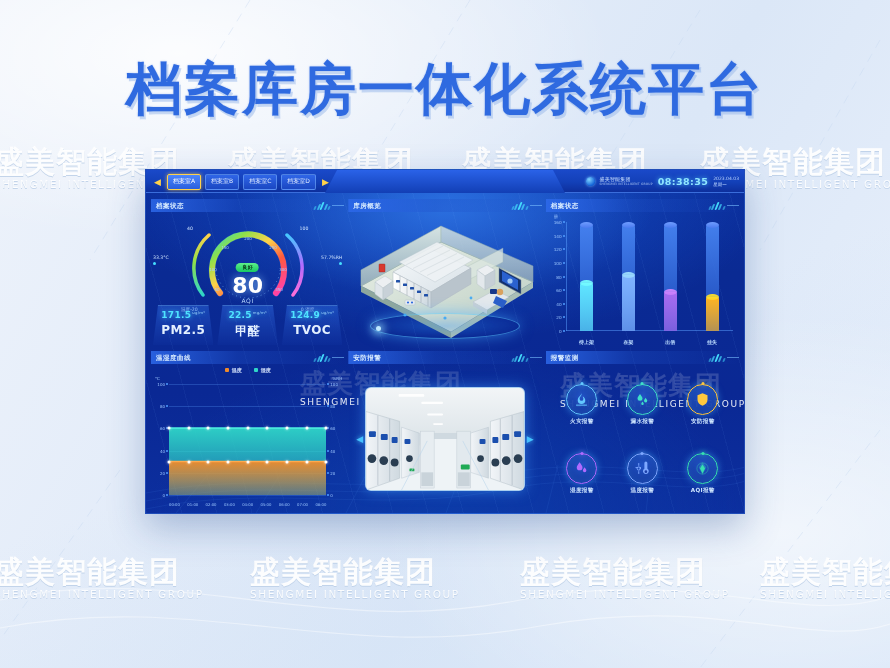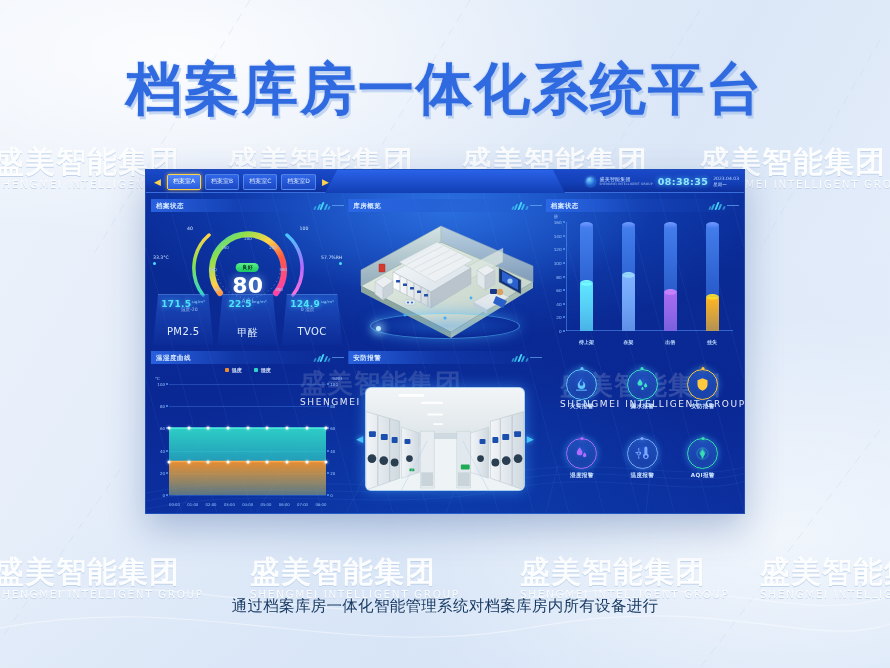--- a/index.html
+++ b/index.html
@@ -189,21 +189,21 @@
   .metrics { position:absolute; left:0; right:0; bottom:2px; display:flex; gap:4px; padding:0 2px; }
   .mcard {
     flex:1; text-align:center; padding:4px 0 5px;
     background: linear-gradient(180deg, rgba(50,110,230,.45), rgba(20,60,175,.15));
     border-top:1px solid rgba(110,180,255,.45);
     clip-path: polygon(5px 0, calc(100% - 5px) 0, 100% 100%, 0 100%);
   }
   .mval { font-size:9px; font-weight:700; color:#4fe3ff; letter-spacing:.3px;
           text-shadow:0 0 5px rgba(70,220,255,.85); }
   .mval sup { font-size:3.8px; color:#9fd8ff; font-weight:400; margin-left:1px; vertical-align:super; }
-  .mname { font-size:10px; color:#e3f0ff; font-weight:400; margin-top:17px; letter-spacing:.4px; }
+  .mname { font-size:12px; color:#e3f0ff; font-weight:700; margin-top:3px; letter-spacing:.4px; }
 
   
   .room-stage { position:relative; height:100%; display:flex; align-items:center; justify-content:center; }
   .room-base {
     position:absolute; left:50%; bottom:8px; transform:translateX(-50%);
     width:150px; height:26px; border-radius:50%;
     border:1px solid rgba(90,200,255,.55);
     background: radial-gradient(ellipse at center, rgba(50,150,255,.30), rgba(20,70,190,0) 70%);
     box-shadow: 0 0 14px rgba(70,170,255,.55);
   }
@@ -887,20 +887,31 @@
               <g stroke="#b9d5ea" stroke-width=".8" opacity=".7">
                 <line x1="62" y1="54" x2="36" y2="104"></line>
                   <line x1="98" y1="54" x2="124" y2="104"></line>
               </g>
             </svg>
           </div>
         </div>
       </div>
 
       <div class="panel">
+        <div class="p-head">
+          <div class="p-title">报警监测</div>
+          <div class="p-deco">
+              <i></i>
+              <i></i>
+              <i></i>
+              <i></i>
+              <i></i>
+            </div>
+          <div class="p-line"></div>
+        </div>
         <div class="p-body">
           <div class="alarms" id="alarm-grid">
               <div class="alarm">
                 <div class="acirc" style="--ac: #63c8ff;">
                   <svg width="15" height="15" viewBox="0 0 24 24" fill="#63c8ff" style="color:#63c8ff">
                     <path d="M12 2c1 4-3 5-3 9a3 3 0 0 0 6 0c0-2-1-3-1-4 2 1 4 3 4 6a6 6 0 0 1-12 0c0-5 5-7 6-11z"></path>
                     <path d="M4 21h16" stroke="currentColor" stroke-width="1.6" fill="none" stroke-linecap="round"></path>
                   </svg>
                 </div>
                 <div class="alabel">火灾报警</div>
@@ -957,21 +968,20 @@
               </div>
             </div>
         </div>
       </div>
 
     </div>
   </div>
 </div>
 
 <div class="caption">
-  <div>通过档案库房一体化智能管理系统对档案库房内所有设备进行</div>
 </div>
 
 <div class="wm wm-mid">
   <div class="wm-cn">盛美智能集团</div>
     <div class="wm-en">SHENGMEI INTELLIGENT GROUP</div>
 </div>
 <div class="wm wm-mid2">
   <div class="wm-cn">盛美智能集团</div>
     <div class="wm-en">SHENGMEI INTELLIGENT GROUP</div>
 </div>

